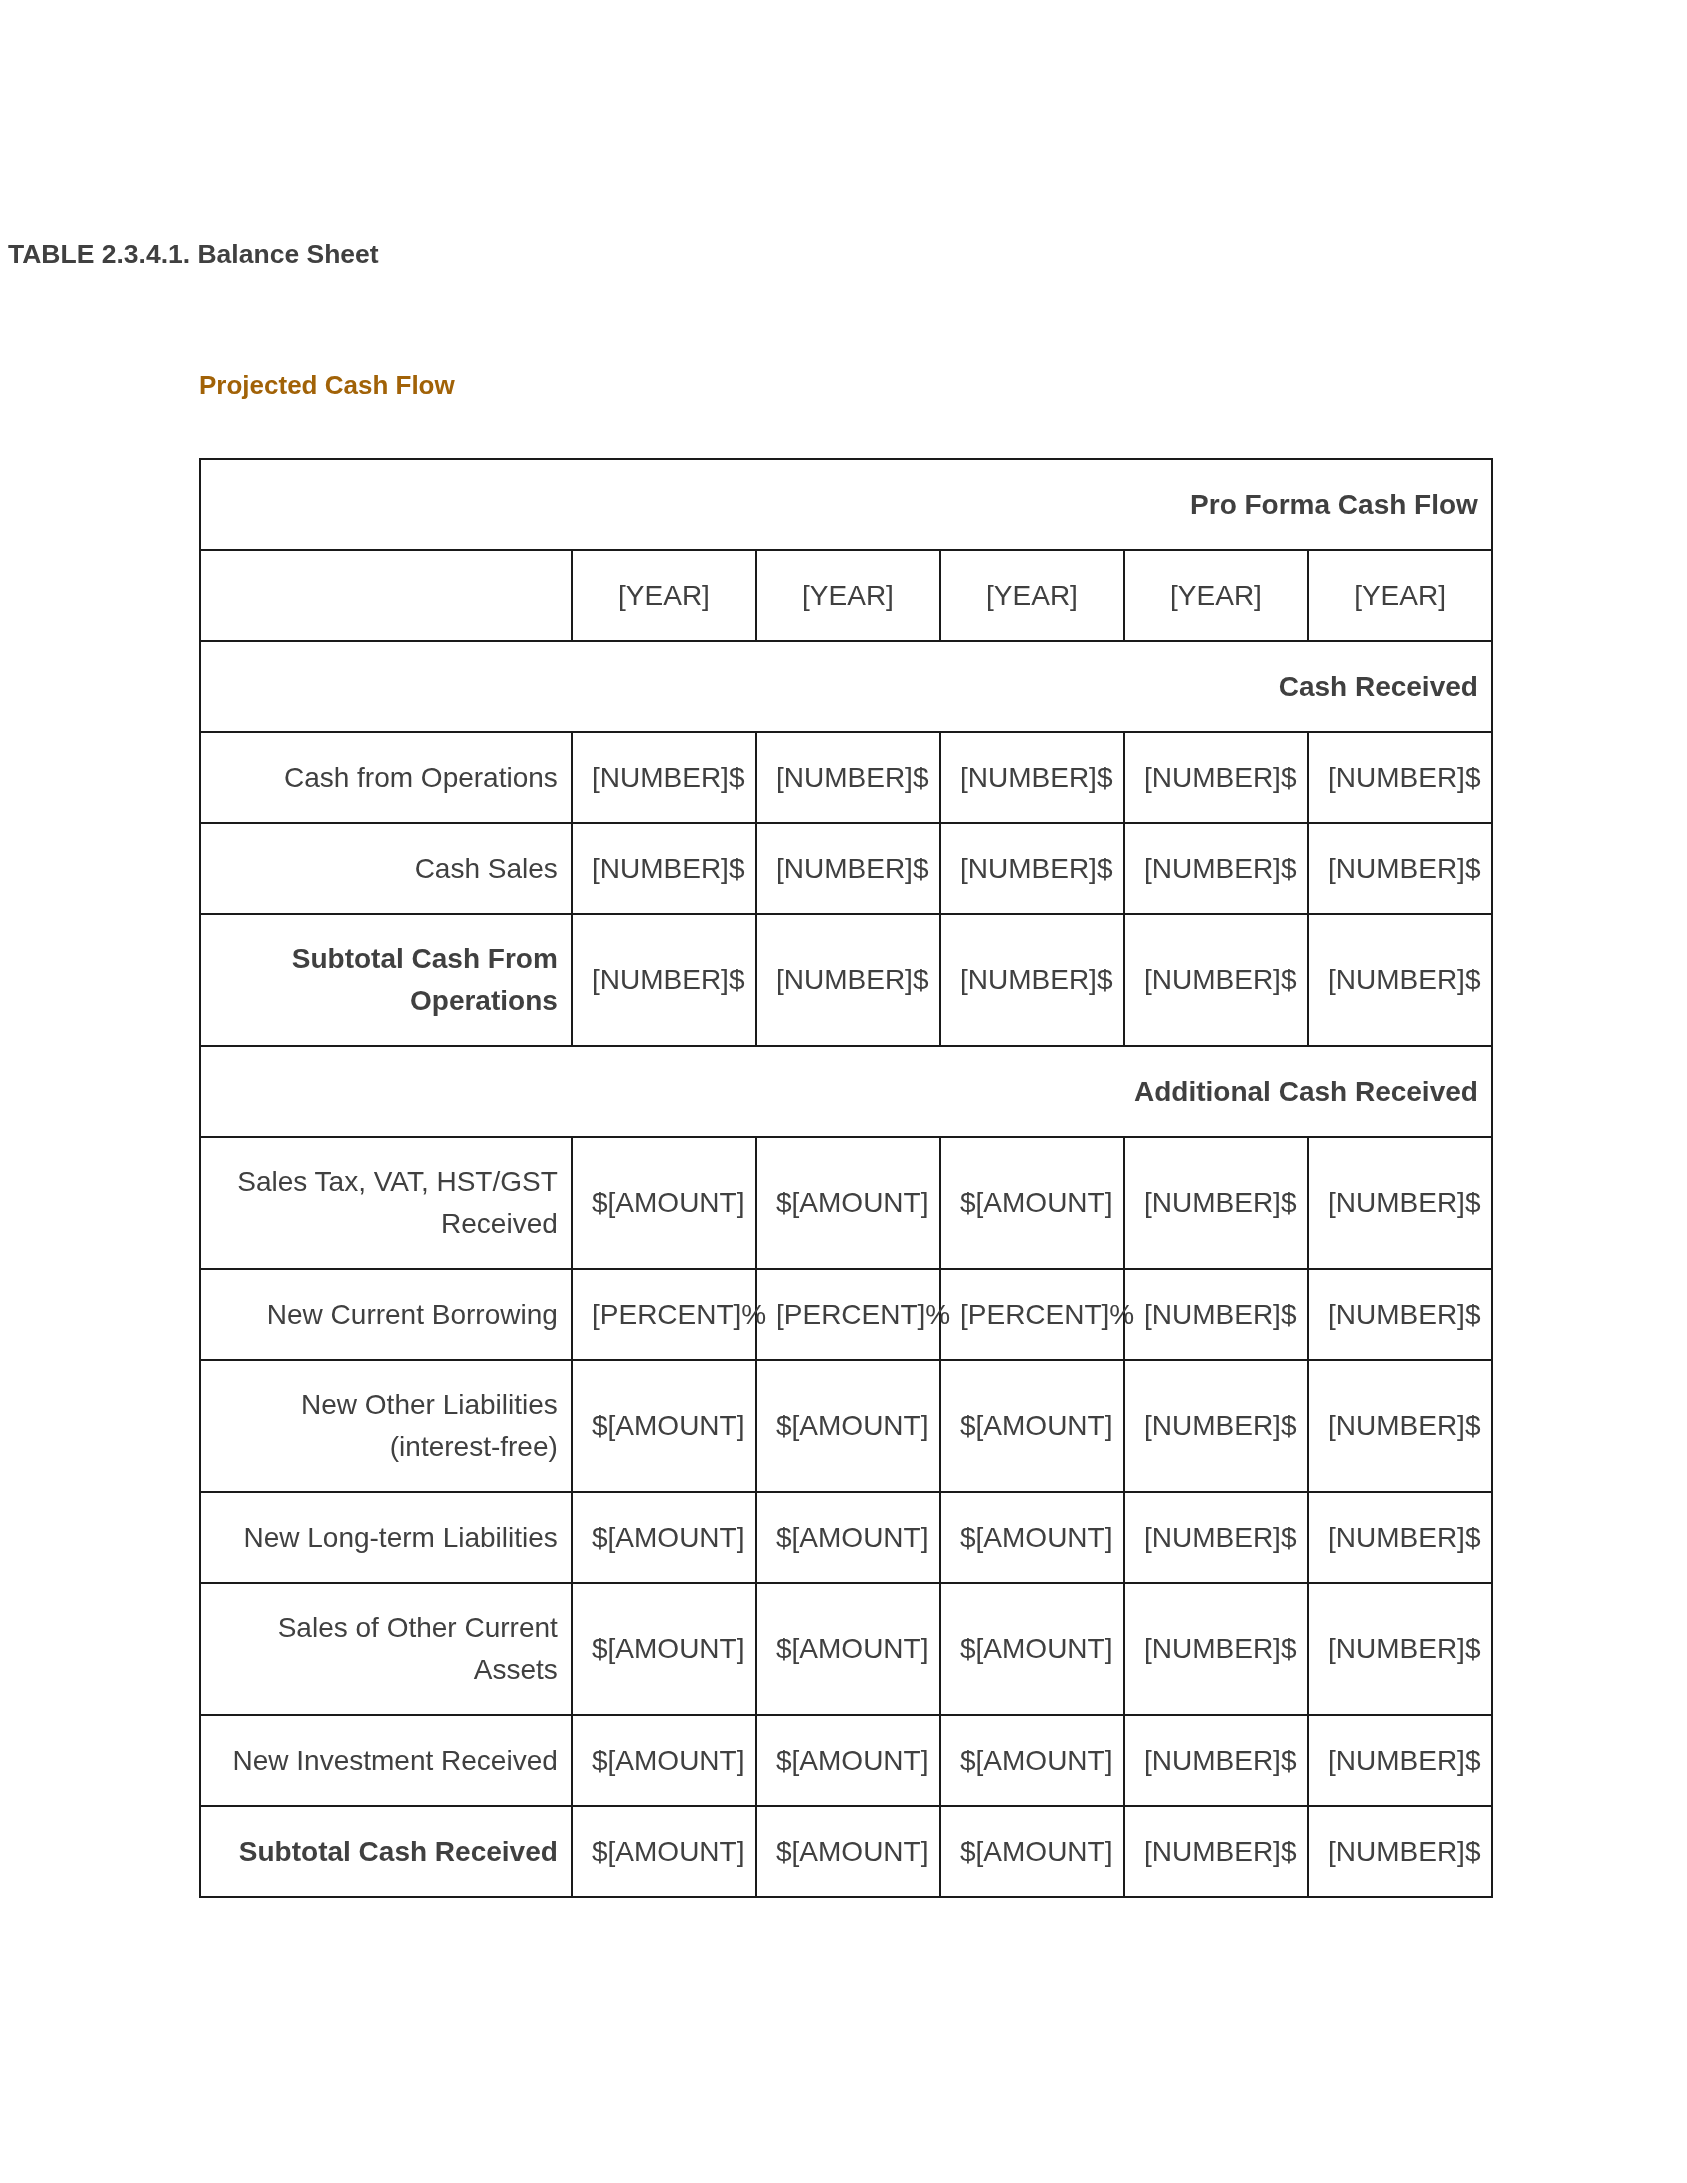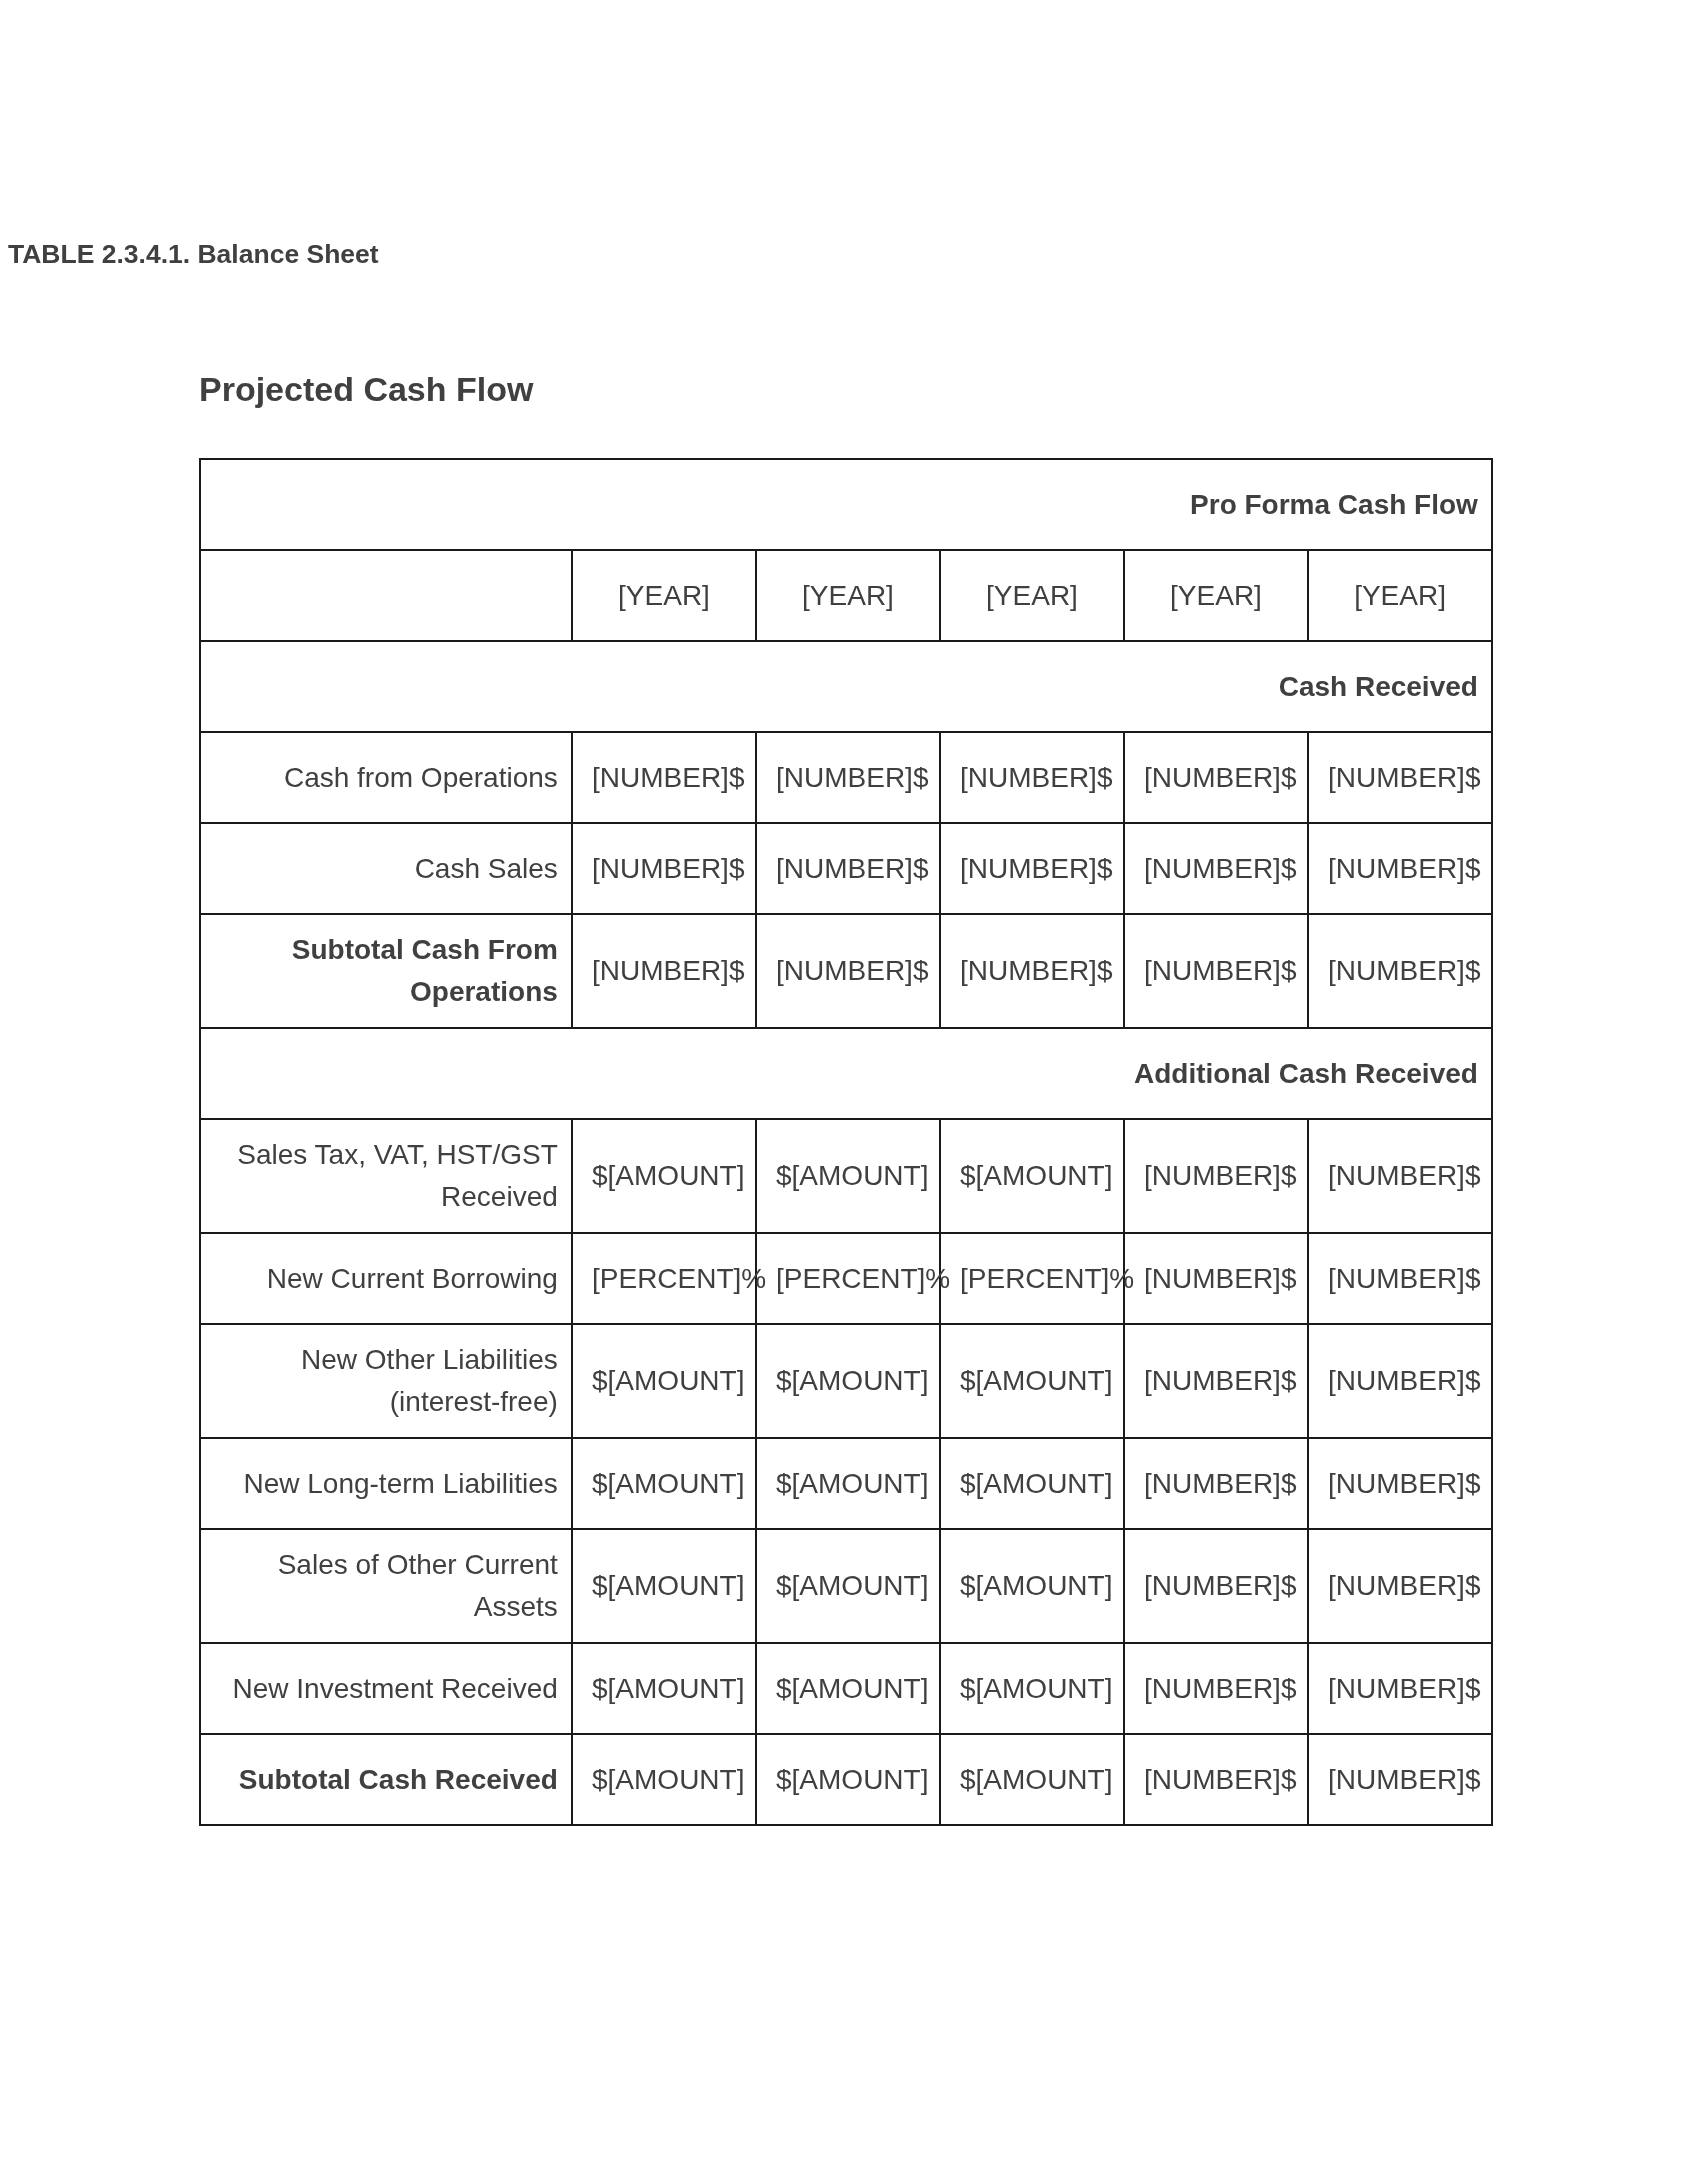--- a/index.html
+++ b/index.html
@@ -1,31 +1,31 @@
 <!DOCTYPE html>
 <html style="font-size:10.6px"><head>
 <meta charset="utf-8">
 <style>
   html, body { margin:0; padding:0; background:#ffffff; }
   body { width:1687px; height:2183px; position:relative; overflow:hidden;
          font-family:"Liberation Sans", sans-serif; color:#404040; }
   .doc-title { position:absolute; top:239px; left:8px; width:1687px; 
                font-weight:bold; font-size:26.5px; color:#404040; }
   .section-heading { position:absolute; top:370px; left:199px; font-weight:bold;
-                     font-size:34px; color:#404040; }
+                     font-size:26px; color:#a16207; }
   table.cf { position:absolute; top:458px; left:199px; width:1292px;
              border-collapse:collapse; table-layout:fixed; }
   table.cf td { border:2px solid #1a1a1a; font-size:28px; color:#404040;
                 padding:0 13.2px; vertical-align:middle; line-height:42px; }
   table.cf td.num { text-align:center; padding:0 19px; white-space:nowrap; }
   table.cf td.label { text-align:right; }
   table.cf td.center { text-align:right; font-weight:bold; }
   table.cf td.bold { font-weight:bold; }
   tr.h1 { height:91px; }
-  tr.h2 { height:114px; }
+  tr.h2 { height:132px; }
 </style>
 </head>
 <body>
 
 <div class="doc-title">TABLE 2.3.4.1. Balance Sheet</div>
 <div class="section-heading">Projected Cash Flow</div>
 
 <table class="cf">
   <colgroup>
     <col style="width:372px">

